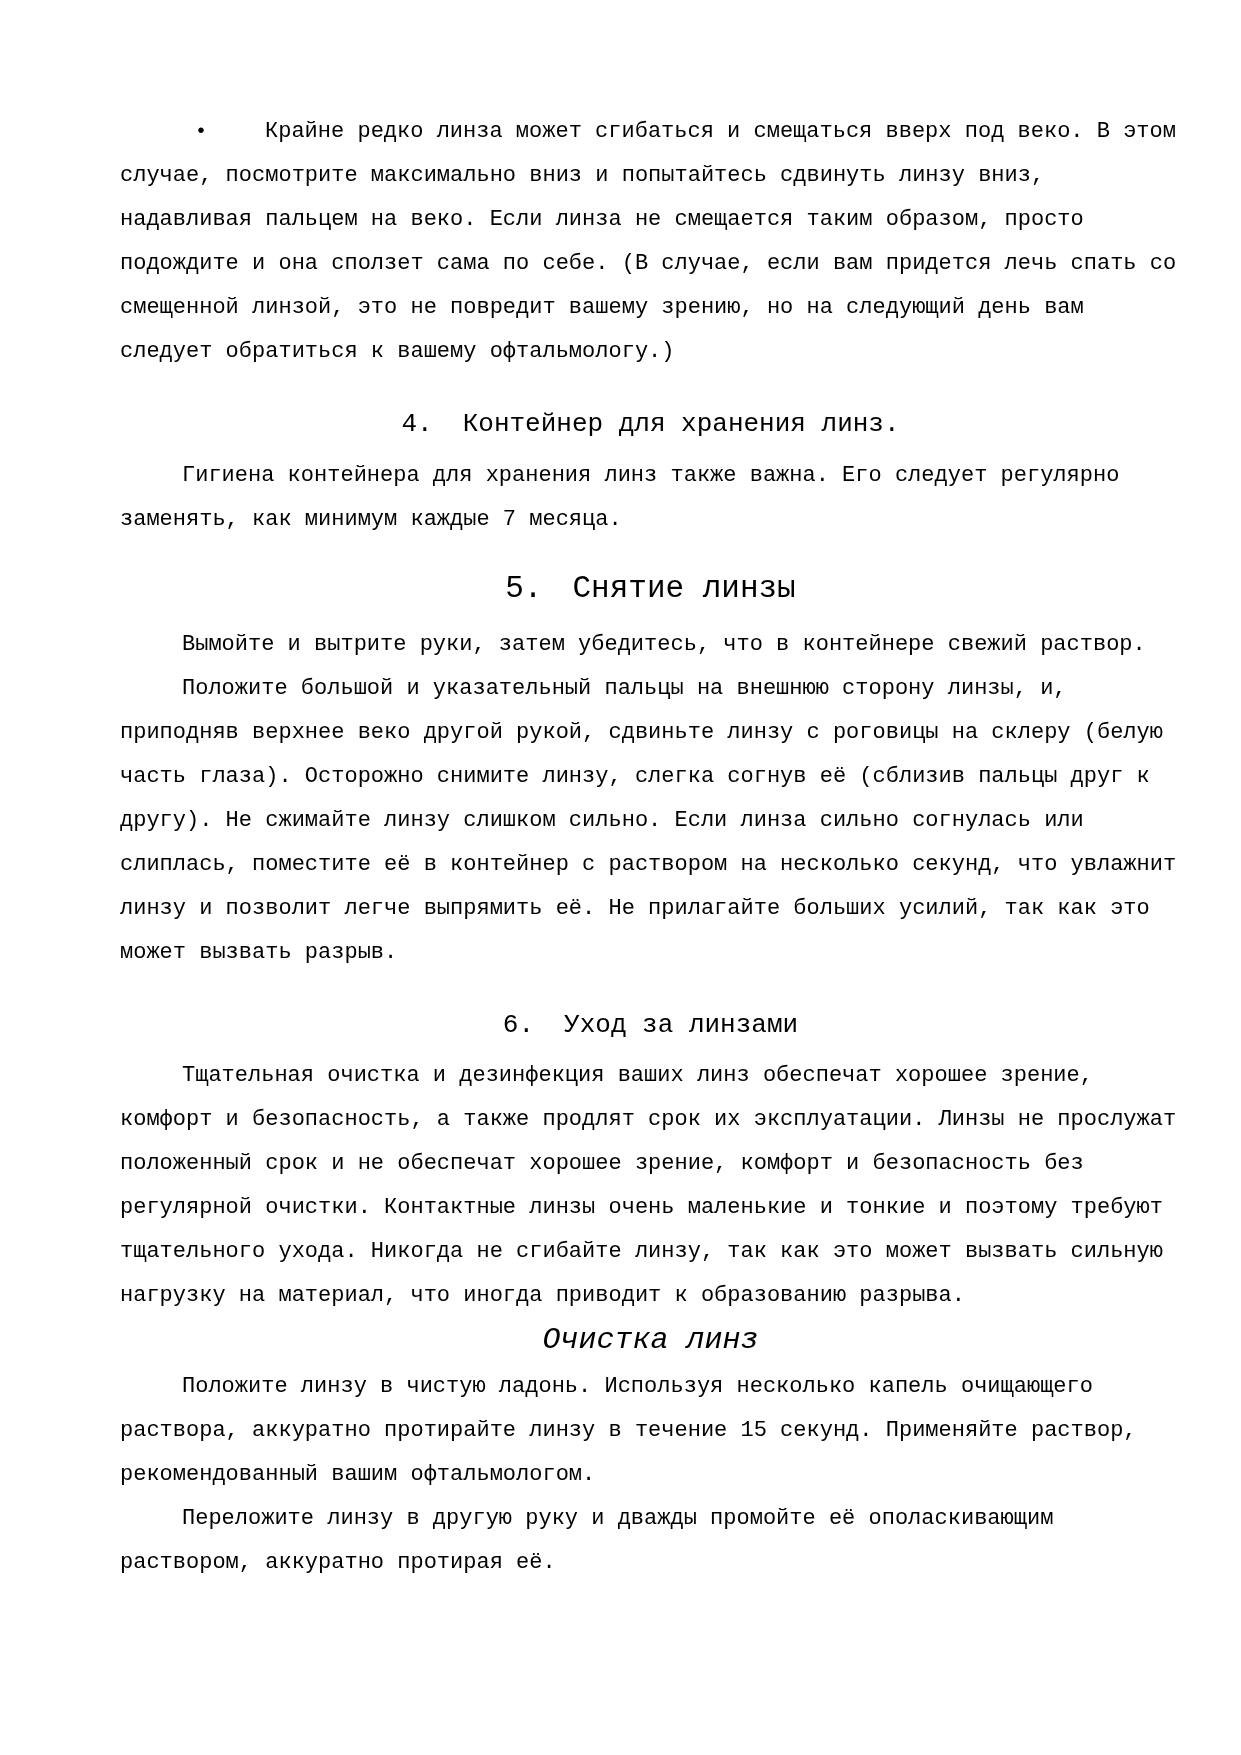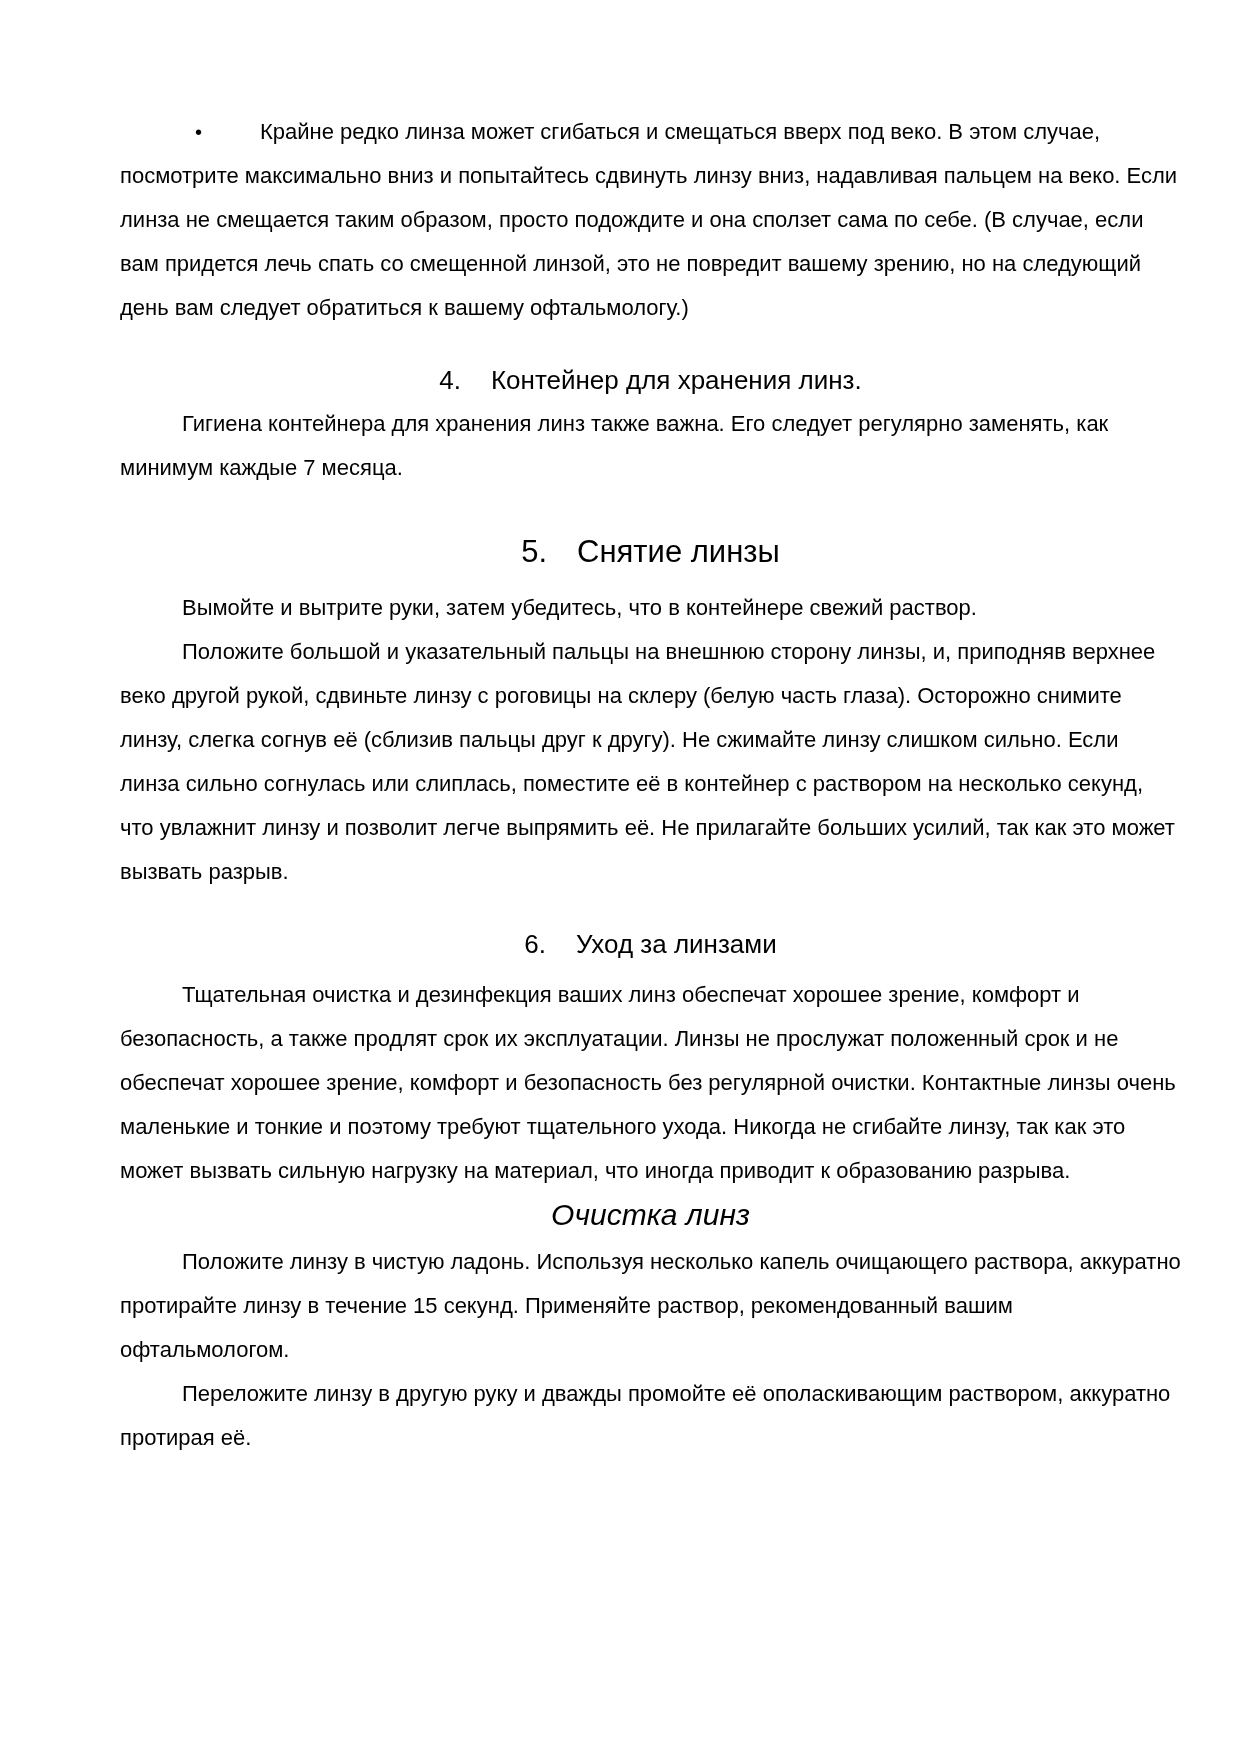--- a/index.html
+++ b/index.html
@@ -8,21 +8,21 @@
     background: #ffffff;
   }
   .page {
     position: relative;
     width: 1084px;
     min-height: 1755px;
     box-sizing: border-box;
     background: #ffffff;
     color: #000000;
     padding: 110px 60px 100px 120px;
-    font-family: Liberation Sans, sans-serif;
+    font-family: Liberation Mono, monospace;
     font-size: 22px;
     line-height: 44px;
     text-align: left;
   }
   .content {
     width: 1061px;
   }
   p.body-text {
     margin: 0;
     text-indent: 62px;
@@ -36,23 +36,23 @@
     font-size: 20px;
   }
   .heading {
     margin: 28px 0 0 0;
     font-size: 26px;
     font-weight: normal;
     line-height: 44px;
     text-align: center;
     text-indent: 0;
   }
-  .heading-4 { margin-top: 28px; margin-bottom: 0; }
+  .heading-4 { margin-top: 28px; margin-bottom: 8px; }
   .heading-5 {
-    margin-top: 36px;
+    margin-top: 21px;
     margin-bottom: 8px;
     font-size: 31px;
     line-height: 52px;
   }
   .heading-6 { margin-bottom: 7px; }
   .h-num { margin-right: 30px; }
   .subheading {
     margin: 0 0 3px 0;
     font-size: 30px;
     font-style: italic;

